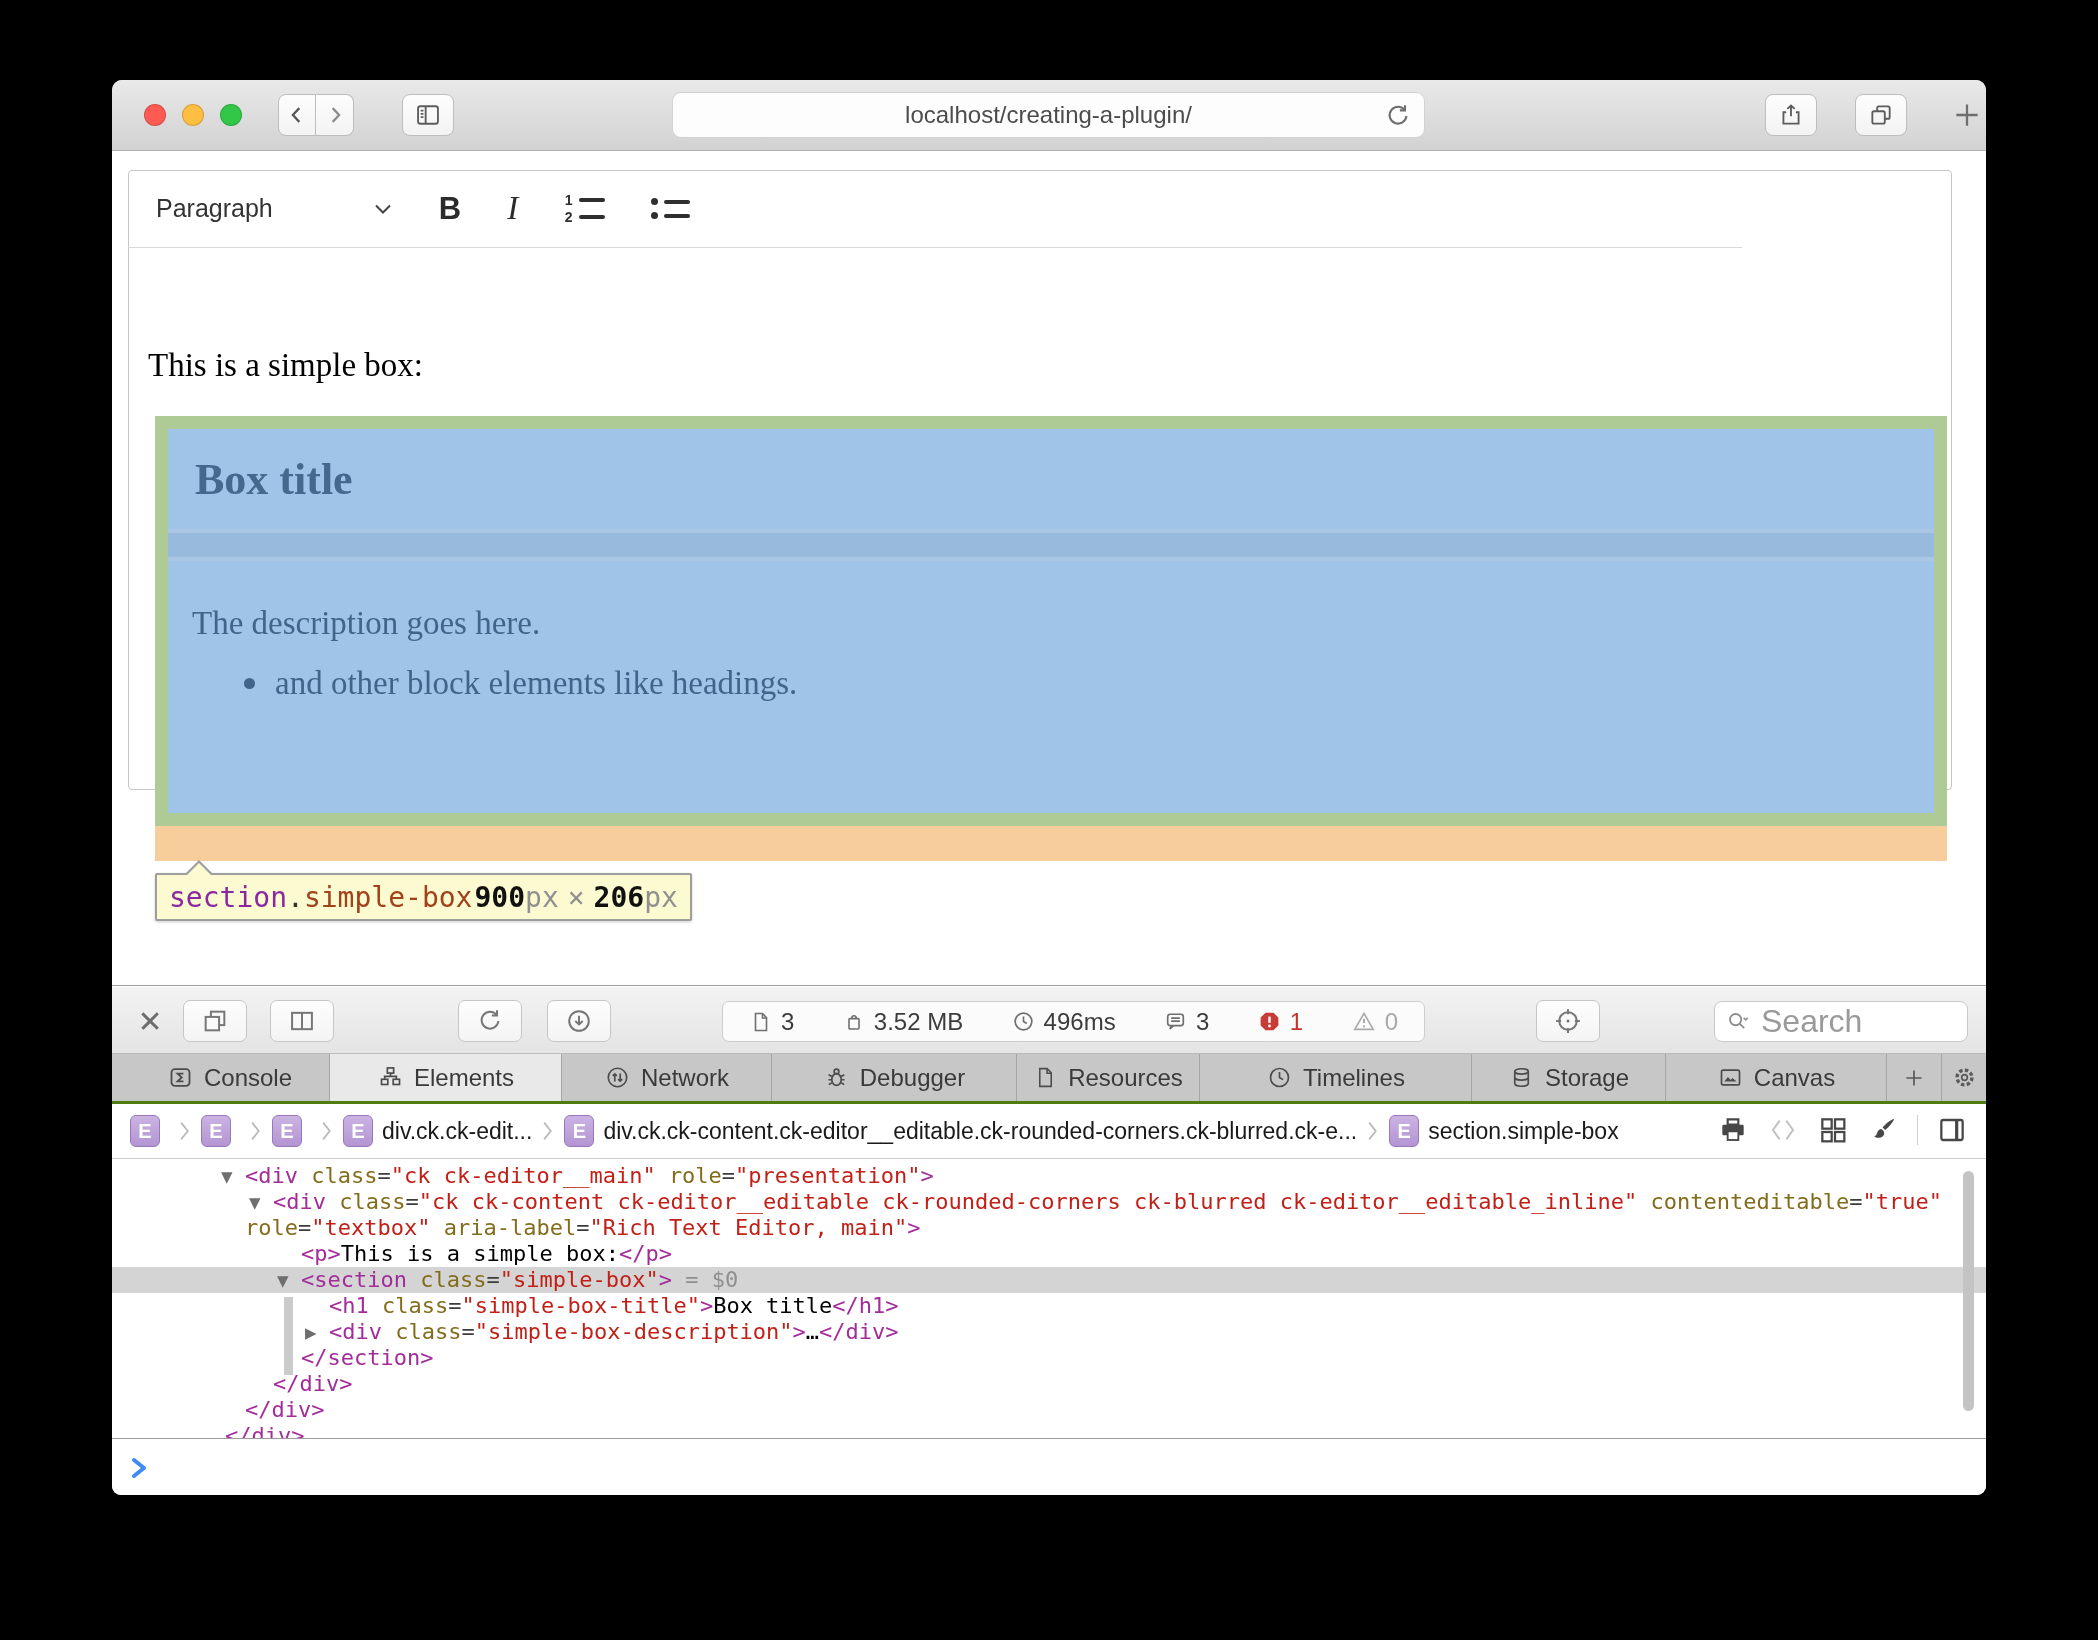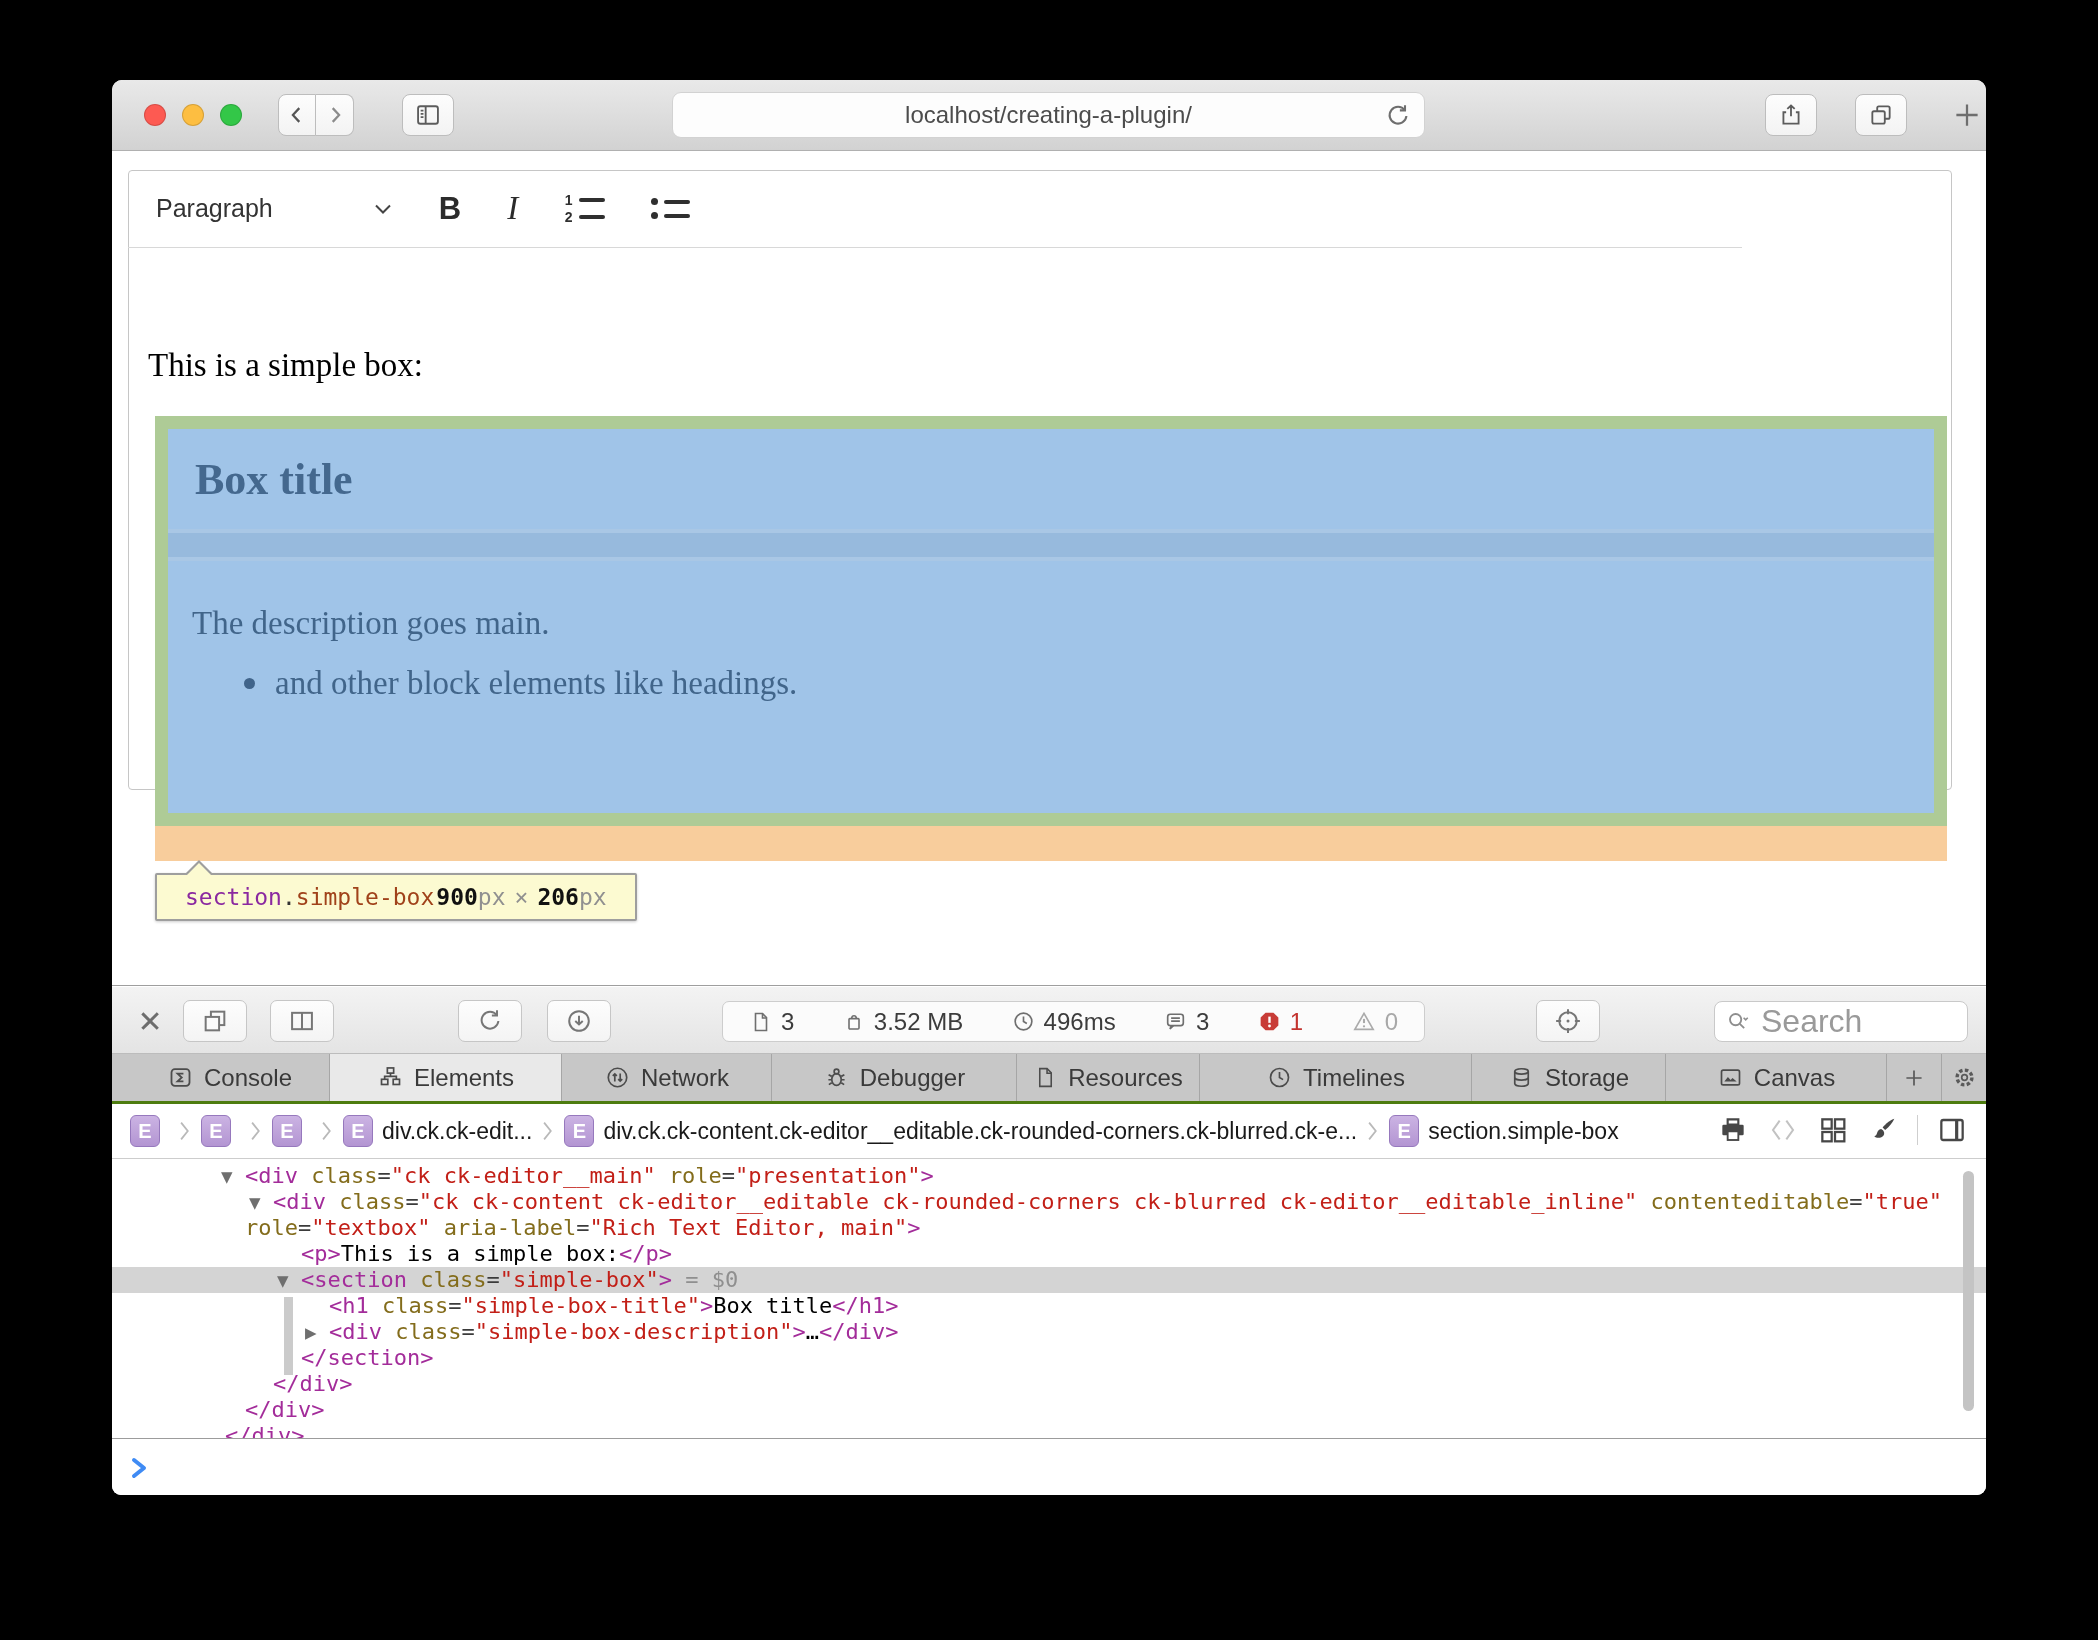--- a/index.html
+++ b/index.html
@@ -38,21 +38,21 @@
   .hl-gap1{position:absolute;left:13px;right:13px;top:113px;height:4px;background:#a9c7e5;}
   .hl-band{position:absolute;left:13px;right:13px;top:117px;height:24px;background:#97badd;}
   .hl-gap2{position:absolute;left:13px;right:13px;top:141px;height:4px;background:#a9c7e5;}
   .hl-desc{position:absolute;left:13px;right:13px;top:145px;height:252px;background:#a0c4e8;font-family:"Liberation Serif",serif;color:#41658a;}
   .hl-desc .descp{position:absolute;left:24px;top:44px;font-size:33px;}
   .hl-desc .bullets{position:absolute;left:76px;top:104px;}
   .hl-desc .bl{display:flex;align-items:center;height:36px;font-size:33px;}
   .hl-desc .bl .bdot{width:11px;height:11px;border-radius:50%;background:#40648a;margin-right:20px;}
   .hl-margin{position:absolute;left:43px;top:675px;width:1792px;height:35px;background:#f8cd9c;}
   
-  .tip{position:absolute;left:43px;top:722px;background:#fcfad1;border:2px solid #9e9e9e;border-radius:2px;height:44px;display:flex;align-items:center;padding:0 28px;font-family:"DejaVu Sans Mono",monospace;font-size:23px;box-shadow:0 1px 3px rgba(0,0,0,.2);}
+  .tip{position:absolute;left:43px;top:722px;background:#fcfad1;border:2px solid #9e9e9e;border-radius:2px;height:44px;display:flex;align-items:center;padding:0 12px;font-family:"DejaVu Sans Mono",monospace;font-size:28px;box-shadow:0 1px 3px rgba(0,0,0,.2);}
   .tip-arrow-o{position:absolute;left:72px;top:694px;width:0;height:0;border:15px solid transparent;border-bottom-color:#9e9e9e;}
   .tip-arrow-i{position:absolute;left:75px;top:700px;width:0;height:0;border:12px solid transparent;border-bottom-color:#fcfad1;z-index:3;}
   .tip .t-tag{color:#8a28a0;}
   .tip .t-dot{color:#333;}
   .tip .t-class{color:#a0421a;}
   .tip .t-num{color:#111;font-weight:bold;margin-left:2px;}
   .tip .t-unit{color:#909090;}
   .tip .t-x{color:#909090;margin:0 9px;}
   
   .devtools{position:absolute;left:0;top:905px;width:100%;height:510px;border-top:1px solid #9e9e9e;box-sizing:border-box;}
@@ -208,21 +208,21 @@
       <div class="ed-p">This is a simple box:</div>
 
       <div class="hl-box">
         <div class="hl-title">
           <h1>Box title</h1>
         </div>
         <div class="hl-gap1"></div>
         <div class="hl-band"></div>
         <div class="hl-gap2"></div>
         <div class="hl-desc">
-          <div class="descp">The description goes main.</div>
+          <div class="descp">The description goes here.</div>
           <div class="bullets">
             <div class="bl">
                 <span class="bdot"></span>
                 <span>and other block elements like headings.</span>
               </div>
           </div>
         </div>
       </div>
       <div class="hl-margin"></div>
     </div>

